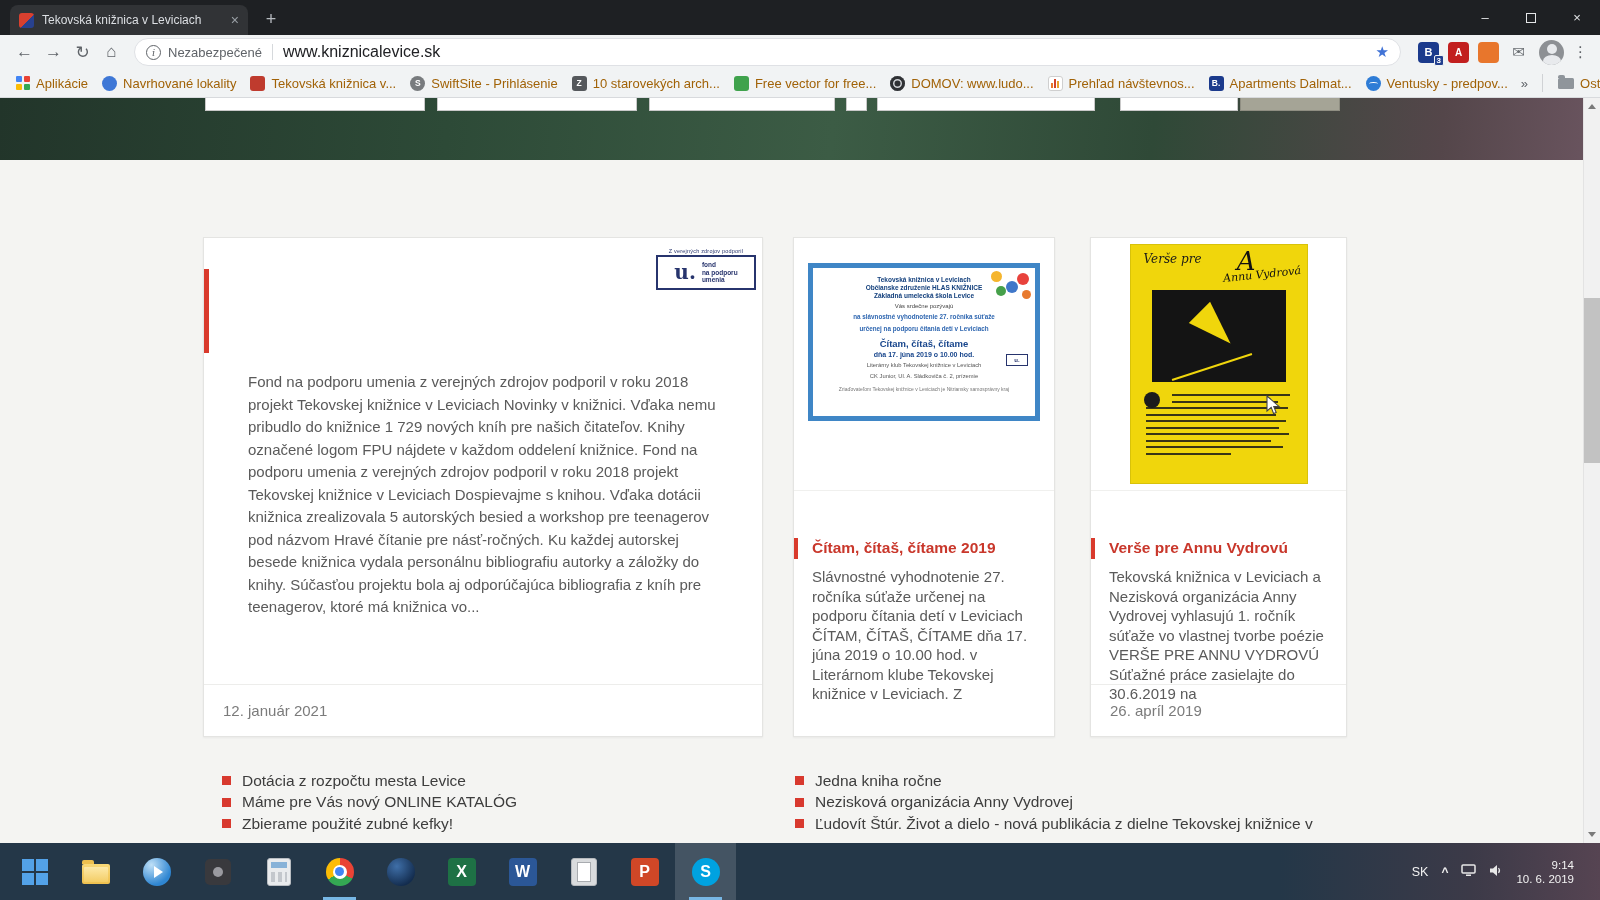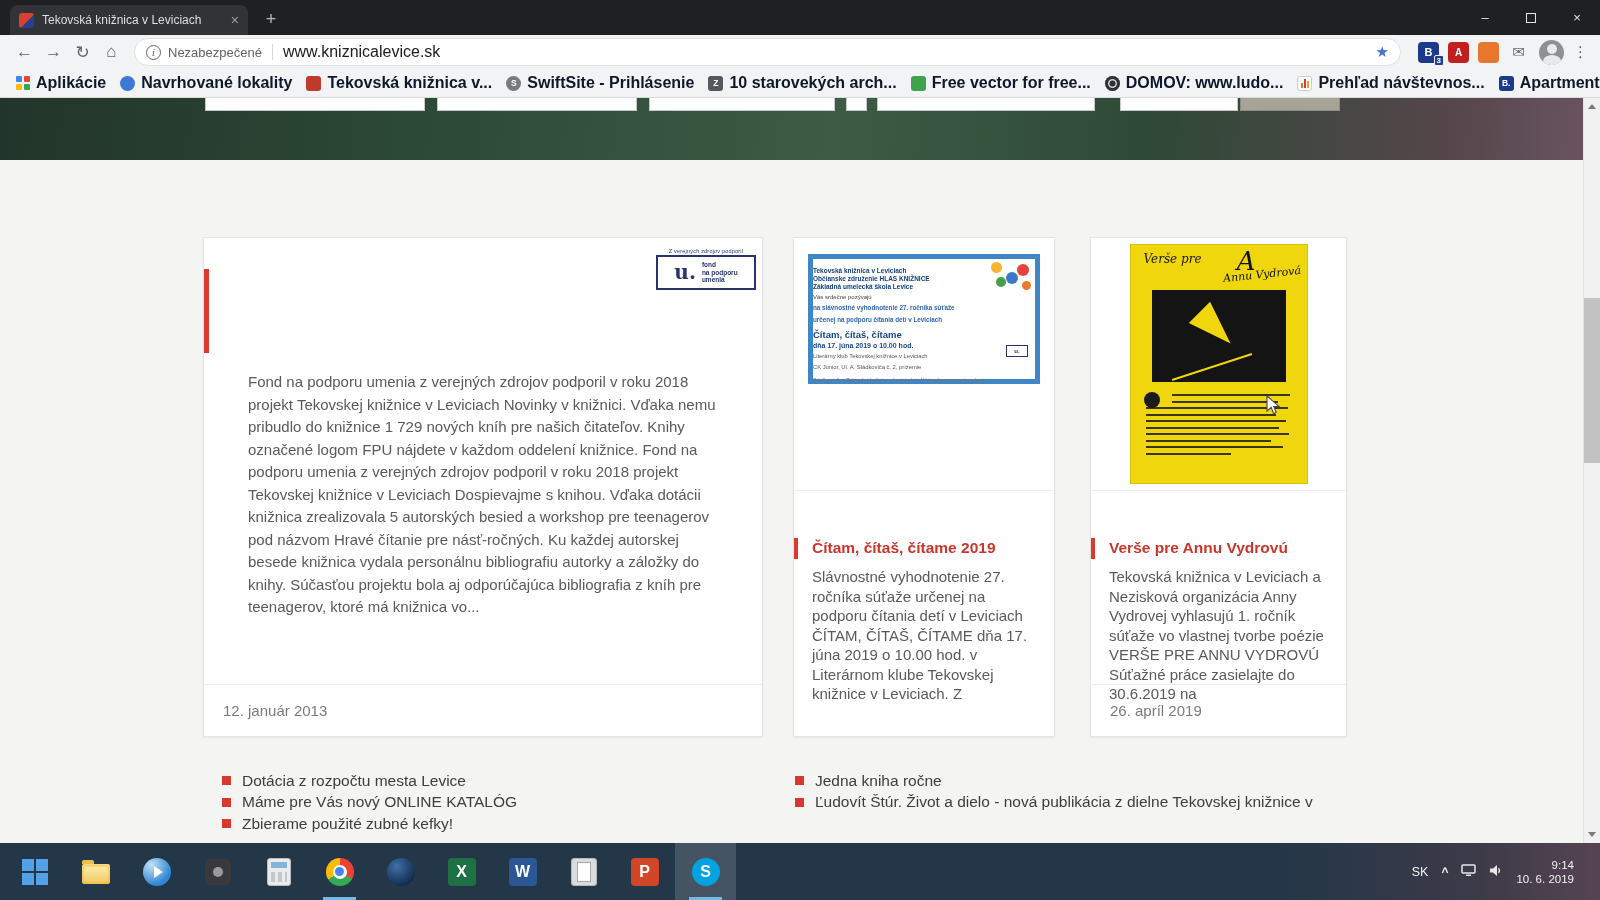--- a/index.html
+++ b/index.html
@@ -45,21 +45,21 @@
   .avatar { width:25px; height:25px; border-radius:50%; background:#8d9094; margin-left:10px;
             position:relative; overflow:hidden; flex:none; }
   .avatar::before { content:""; position:absolute; left:7.5px; top:4px; width:10px; height:10px; border-radius:50%; background:#e8eaed; }
   .avatar::after  { content:""; position:absolute; left:3.5px; top:15.5px; width:18px; height:12px; border-radius:50%; background:#e8eaed; }
   .menu3 { color:#5f6368; font-size:15px; margin:0 2px 0 9px; }
 
   
   #bmbar { position:absolute; top:69px; left:0; right:0; height:29px; background:#f1f3f4;
            border-bottom:1px solid #d8dadd; display:flex; align-items:center; padding:0 9px; }
   .bm { display:flex; align-items:center; gap:6px; padding:3px 7px; }
-  .bm-label { font-size:16px; color:#0f172a; white-space:nowrap;font-weight:bold; }
+  .bm-label { font-size:13px; color:#a16207; white-space:nowrap; }
   .appsgrid { width:14px; height:14px; display:grid; grid-template-columns:1fr 1fr; gap:2px; flex:none; }
   .appsgrid i { border-radius:1px; }
   .appsgrid i:nth-child(1){background:#4285f4;} .appsgrid i:nth-child(2){background:#ea4335;}
   .appsgrid i:nth-child(3){background:#fbbc05;} .appsgrid i:nth-child(4){background:#34a853;}
   .fv { width:15px; height:15px; border-radius:3px; flex:none; display:flex; align-items:center;
         justify-content:center; color:#fff; font-size:8.5px; font-weight:bold; }
   .c-blue  { background:#3e77d6; border-radius:50%; }
   .c-red   { background:#bf3b2e; }
   .c-gray  { background:#787b7e; border-radius:50%; }
   .c-dgray { background:#55585c; }
@@ -100,22 +100,22 @@
   .fpu-top { font-size:5.5px; color:#27346d; margin-bottom:1px; letter-spacing:.2px; }
   .fpu-box { border:2px solid #27346d; display:flex; align-items:center; justify-content:center; padding:4px 5px; gap:6px; background:#fff; }
   .fpu-u { font-family:"DejaVu Serif",serif; font-weight:bold; font-size:20px; color:#27346d; line-height:1; }
   .fpu-lines { text-align:left; color:#27346d; font-size:6.5px; line-height:7.5px; font-weight:bold; }
   .feat-body { position:absolute; left:44px; top:133px; width:468px; font-size:15px; line-height:22.5px; color:#5a5a5a; }
   .card-footer { position:absolute; left:0; right:0; bottom:0; height:52px; border-top:1px solid #ededeb;
                  display:flex; align-items:center; padding-left:19px; font-size:15px; color:#7b7b7b; }
 
   .imgbox { position:absolute; top:0; left:0; right:0; height:253px; background:#fff;
             border-bottom:1px solid #f0f0ee; overflow:hidden; }
-  .poster2 { margin:16px auto 0; width:232px; height:130px; border:5px solid #3f86c6; background:#fff;
-             position:relative; text-align:left; color:#333; }
+  .poster2 { margin:25px auto 0; width:232px; height:158px; border:5px solid #3f86c6; background:#fff;
+             position:relative; text-align:center; color:#333; }
   .p2-a { font-size:6.5px; font-weight:bold; color:#123f7c; line-height:8px; }
   .p2-first { margin-top:8px; }
   .p2-b { font-size:6px; margin-top:3px; color:#444; }
   .p2-c { font-size:6.3px; font-weight:bold; color:#2e66b0; line-height:8px; margin-top:4px; }
   .p2-d { font-size:9.5px; font-weight:bold; color:#17458c; margin-top:5px; }
   .p2-e { font-size:7px; font-weight:bold; color:#17458c; margin-top:2px; }
   .p2-f { font-size:5.8px; color:#555; line-height:7px; margin-top:4px; }
   .p2-g { font-size:5px; color:#777; margin-top:6px; }
   .balloons { position:absolute; top:3px; right:4px; width:42px; height:36px; }
   .balloons i { position:absolute; border-radius:50%; }
@@ -332,21 +332,21 @@
           <span class="fpu-u">u.</span>
           <span class="fpu-lines">
             <span>fond</span><br>
             <span>na podporu</span><br>
             <span>umenia</span>
           </span>
         </div>
       </div>
       <div class="feat-body">Fond na podporu umenia z verejných zdrojov podporil v roku 2018 projekt Tekovskej knižnice v Leviciach Novinky v knižnici. Vďaka nemu pribudlo do knižnice 1 729 nových kníh pre našich čitateľov. Knihy označené logom FPU nájdete v každom oddelení knižnice. Fond na podporu umenia z verejných zdrojov podporil v roku 2018 projekt Tekovskej knižnice v Leviciach Dospievajme s knihou. Vďaka dotácii knižnica zrealizovala 5 autorských besied a workshop pre teenagerov pod názvom Hravé čítanie pre násť-ročných. Ku každej autorskej besede knižnica vydala personálnu bibliografiu autorky a záložky do knihy. Súčasťou projektu bola aj odporúčajúca bibliografia z kníh pre teenagerov, ktoré má knižnica vo...</div>
       <div class="card-footer">
-        <span>12. január 2013</span>
+        <span>12. január 2021</span>
       </div>
     </div>
 
     <div class="card" id="card2">
       <div class="imgbox">
         <div class="poster2">
           <div class="p2-a p2-first">Tekovská knižnica v Leviciach</div>
           <div class="p2-a">Občianske združenie HLAS KNIŽNICE</div>
           <div class="p2-a">Základná umelecká škola Levice</div>
           <div class="p2-b">Vás srdečne pozývajú</div>
@@ -416,20 +416,24 @@
         <span class="b-txt">Zbierame použité zubné kefky!</span>
       </div>
     </div>
     <div class="bullets" id="list-right">
       <div class="b-item">
         <span class="b-sq"></span>
         <span class="b-txt">Jedna kniha ročne</span>
       </div>
       <div class="b-item">
         <span class="b-sq"></span>
+        <span class="b-txt">Nezisková organizácia Anny Vydrovej</span>
+      </div>
+      <div class="b-item">
+        <span class="b-sq"></span>
         <span class="b-txt">Ľudovít Štúr. Život a dielo - nová publikácia z dielne Tekovskej knižnice v</span>
       </div>
     </div>
 
     <div class="cursor">
       <svg width="15" height="21" viewBox="0 0 15 21">
           <path d="M1,1 L1,16 L5.2,12.4 L7.6,18.6 L10.2,17.5 L7.8,11.6 L13.2,11.6 Z" fill="#ffffff" stroke="#444444" stroke-width="1.1"></path>
         </svg>
     </div>
 

